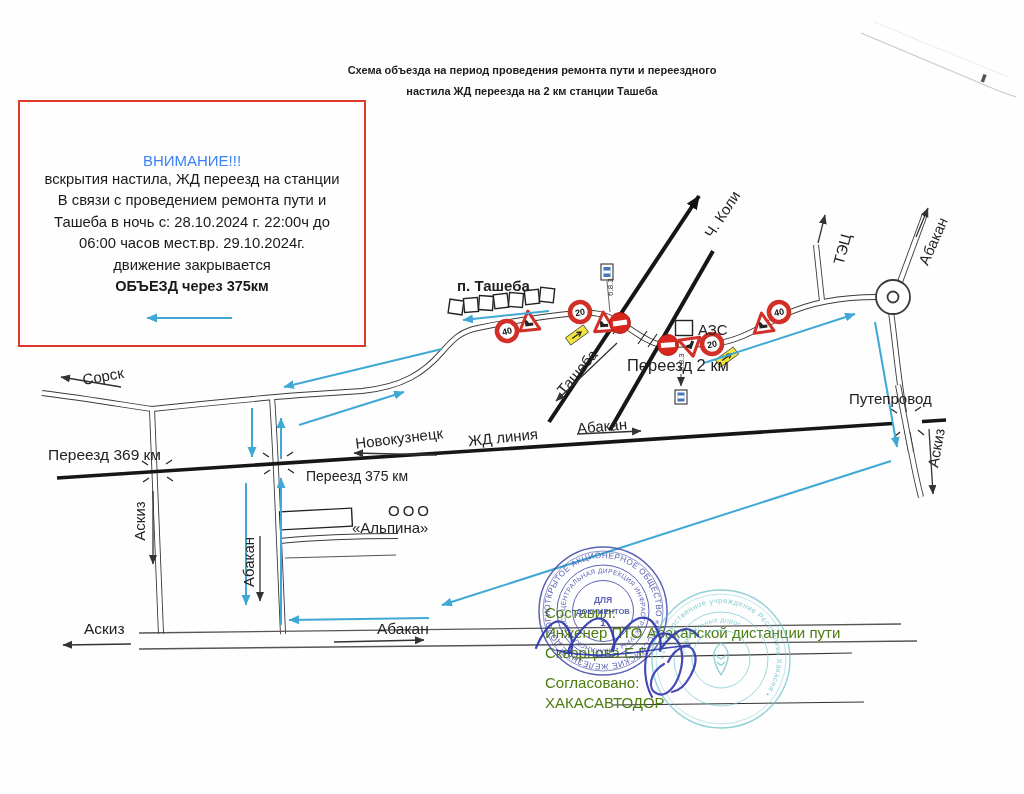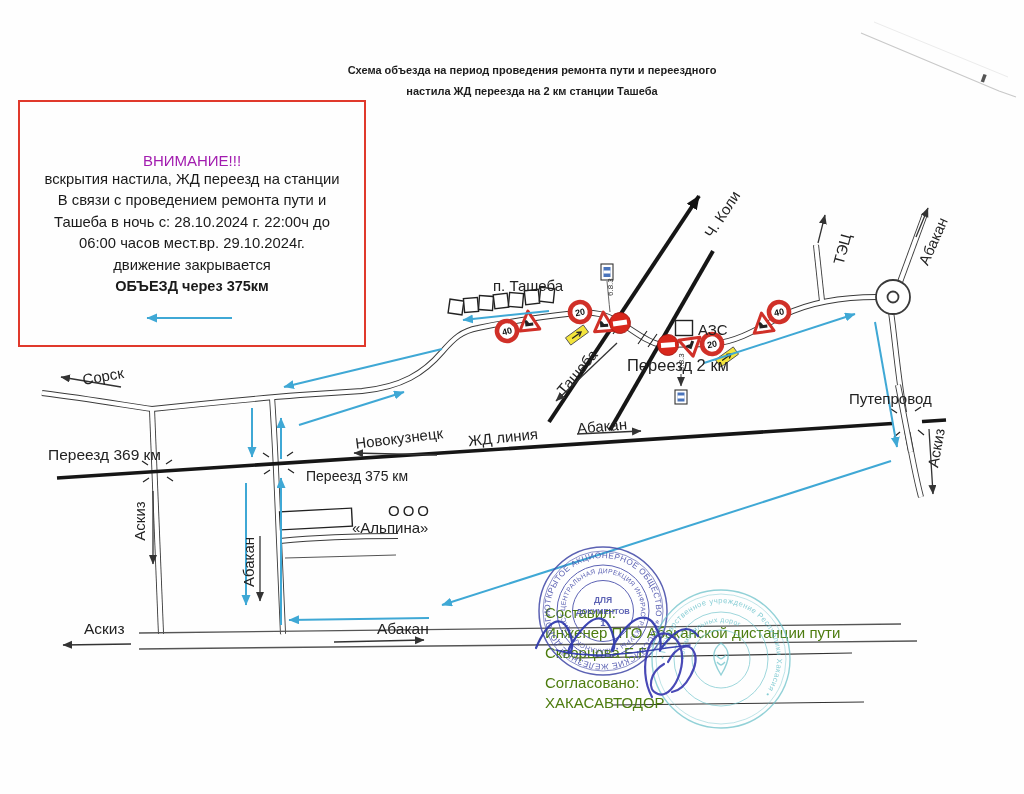--- a/index.html
+++ b/index.html
@@ -3,21 +3,21 @@
 <meta charset="utf-8">
 <style>
   html,body{margin:0;padding:0;background:#e8e8e8;}
   .page{position:relative;width:1024px;height:794px;background:#fefefe;overflow:hidden;
         font-family:"Liberation Sans",sans-serif;}
   svg{position:absolute;left:0;top:0;pointer-events:none;}
   .title{position:absolute;left:212px;top:60px;width:640px;text-align:center;
          font-weight:bold;font-size:11px;line-height:21px;color:#1c1c1c;}
   .notice{position:absolute;left:18px;top:100px;width:344px;height:243px;
           border:2px solid #e0392c;text-align:center;color:#1a1a1a;}
-  .notice-head{margin-top:50px;font-size:15px;color:#a21caf;}
+  .notice-head{margin-top:50px;font-size:15px;color:#3b82f6;}
   .notice-line{font-size:14.8px;line-height:21.4px;}
   .notice-bold{font-size:14.5px;font-weight:bold;line-height:21px;}
   .tl{position:absolute;white-space:nowrap;font-size:15px;color:#222;}
   .lbl{position:absolute;white-space:nowrap;font-size:15px;color:#222;}
   .sig{font-size:15px;color:#4d7c0f;margin-left:48px;}
   svg text{font-family:"Liberation Sans",sans-serif;}
   .signnum{font-size:9px;font-weight:bold;fill:#111;text-anchor:middle;}
   .tiny{font-size:8px;fill:#333;}
   .stamp1t{fill:#454ca9;}
   .stamp2t{fill:#5fbdc7;}
@@ -227,21 +227,21 @@
   <div class="notice">
     <div class="notice-head">ВНИМАНИЕ!!!</div>
     <div class="notice-line">вскрытия настила, ЖД переезд на станции</div>
     <div class="notice-line">В связи с проведением ремонта пути и</div>
     <div class="notice-line">Ташеба в ночь с: 28.10.2024 г. 22:00ч до</div>
     <div class="notice-line">06:00 часов мест.вр. 29.10.2024г.</div>
     <div class="notice-line">движение закрывается</div>
     <div class="notice-bold">ОБЪЕЗД через 375км</div>
   </div>
 
-  <div class="tl" style="left:493px;top:277px;">п. Ташеба</div>
+  <div class="tl" style="left:457px;top:277px;font-weight:bold;">п. Ташеба</div>
   <div class="lbl" style="left:722px;top:214px;transform:translate(-50%,-50%) rotate(-57deg);">Ч. Коли</div>
   <div class="lbl" style="left:842px;top:249px;transform:translate(-50%,-50%) rotate(-75deg);">ТЭЦ</div>
   <div class="lbl" style="left:933px;top:241px;transform:translate(-50%,-50%) rotate(-66deg);">Абакан</div>
   <div class="tl" style="left:698px;top:321px;">АЗС</div>
   <div class="lbl" style="left:577px;top:372px;transform:translate(-50%,-50%) rotate(-50deg);">Ташеба</div>
   <div class="tl" style="left:627px;top:356px;font-size:16.5px;">Переезд 2 км</div>
   <div class="lbl" style="left:103px;top:376px;transform:translate(-50%,-50%) rotate(-10deg);">Сорск</div>
   <div class="tl" style="left:48px;top:446px;font-size:15.5px;">Переезд 369 км</div>
   <div class="lbl" style="left:399px;top:438px;transform:translate(-50%,-50%) rotate(-7deg);">Новокузнецк</div>
   <div class="lbl" style="left:503px;top:437px;transform:translate(-50%,-50%) rotate(-6deg);">ЖД линия</div>

